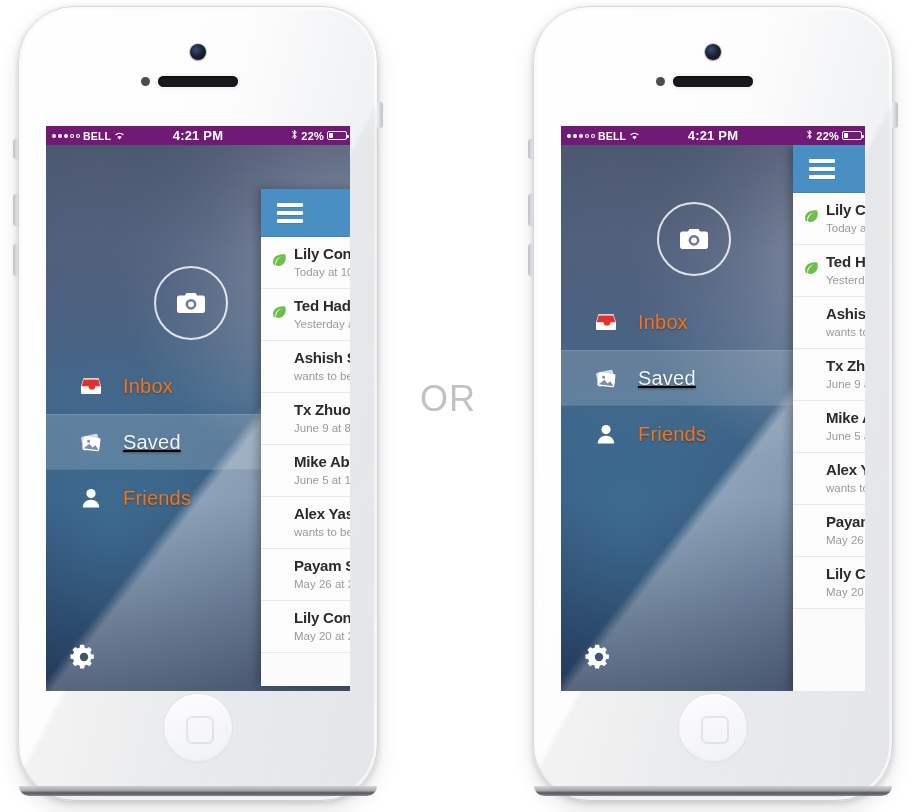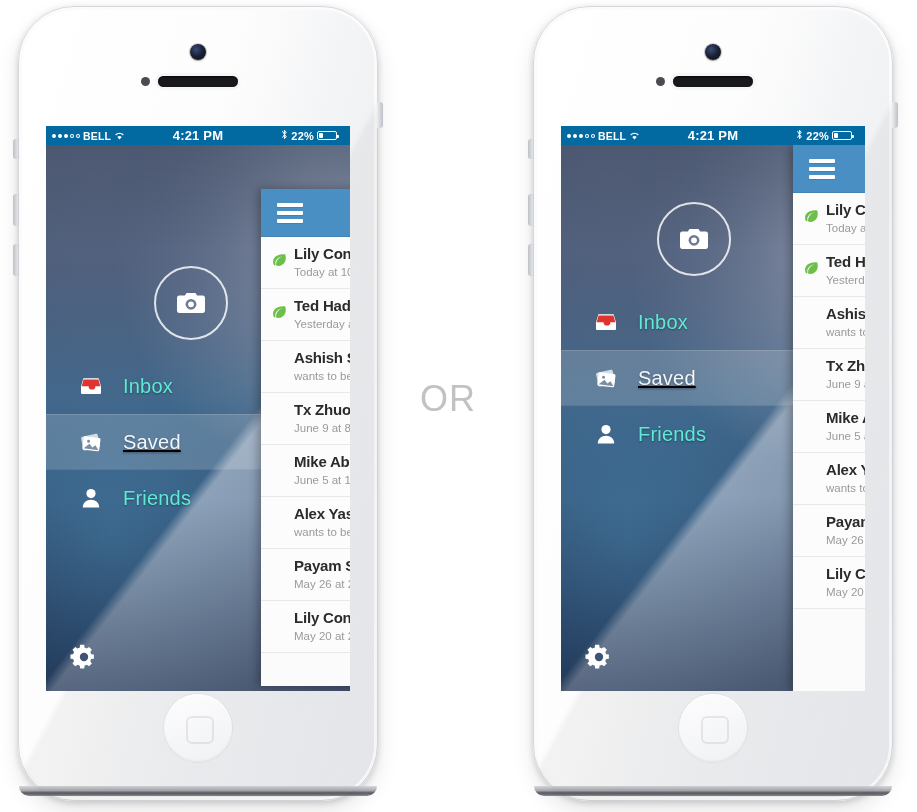--- a/index.html
+++ b/index.html
@@ -66,26 +66,26 @@
   .home:before { content: ""; position: absolute; left: 50%; top: 50%;
     width: 24px; height: 24px; margin: -12px 0 0 -12px; border-radius: 6px;
     border: 2px solid rgba(0,0,0,.075); }
 
   
   .screen { position: absolute; left: 38px; top: 120px; width: 304px; height: 565px;
     overflow: hidden; background: #2c3a52; }
 
   
   .statusbar { position: absolute; left: 0; top: 0; width: 100%; height: 19px;
-    background: #0369a1; color: #fff; font-size: 11px; font-weight: bold;
+    background: #701a75; color: #fff; font-size: 11px; font-weight: bold;
     display: flex; align-items: center; z-index: 30; letter-spacing: .2px; }
   .sb-left { display: flex; align-items: center; gap: 3px; padding-left: 6px; width: 34%; }
   .sb-mid  { width: 32%; text-align: center; font-size: 13px; }
   .sb-right{ width: 34%; display: flex; align-items: center; justify-content: flex-end;
-    gap: 3px; padding-right: 13px; }
+    gap: 3px; padding-right: 3px; }
   .dots { display: flex; gap: 2px; align-items: center; }
   .dots i { width: 4px; height: 4px; border-radius: 50%; background: #fff; display: block; }
   .dots i.hollow { background: transparent; box-shadow: inset 0 0 0 1px #fff; }
   .carrier { font-size: 10.5px; }
   .batt { width: 20px; height: 9px; border: 1px solid #fff; border-radius: 2px;
     position: relative; padding: 1px; }
   .batt:after { content: ""; position: absolute; right: -3px; top: 2.5px;
     width: 2px; height: 3px; background: #fff; border-radius: 0 1px 1px 0; }
   .batt b { display: block; height: 100%; width: 22%; background: #fff; border-radius: 1px; }
 
@@ -107,21 +107,21 @@
     border-radius: 50%; border: 2px solid rgba(255,255,255,.82);
     display: flex; align-items: center; justify-content: center; }
   .camera-circle.r { left: 96px; top: 76px; }
 
   
   .menu { position: absolute; left: 0; width: 100%; top: 232px; }
   .menu.r { top: 168px; }
   .menu-item { display: flex; align-items: center; height: 56px; padding-left: 33px; gap: 20px; }
   .menu-item.active { background: rgba(255,255,255,.17);
     box-shadow: inset 0 1px 0 rgba(255,255,255,.14), inset 0 -1px 0 rgba(0,0,0,.06); text-decoration: underline; }
-  .menu-label { color: #5eead4; font-size: 20px; letter-spacing: .2px;
+  .menu-label { color: #f97316; font-size: 20px; letter-spacing: .2px;
     text-shadow: 0 1px 2px rgba(0,0,0,.35); font-family: "Liberation Sans", sans-serif; }
   .menu-item.active .menu-label { color: #f3f6fa; }
   .micon { width: 24px; height: 24px; display: flex; align-items: center; justify-content: center; }
 
   
   .gear { position: absolute; left: 24px; bottom: 20px; width: 28px; height: 28px; }
 
   
   .listpanel { position: absolute; top: 19px; background: #fbfbfb; overflow: hidden;
     box-shadow: -3px 0 9px rgba(0,0,0,.30); z-index: 10; }

